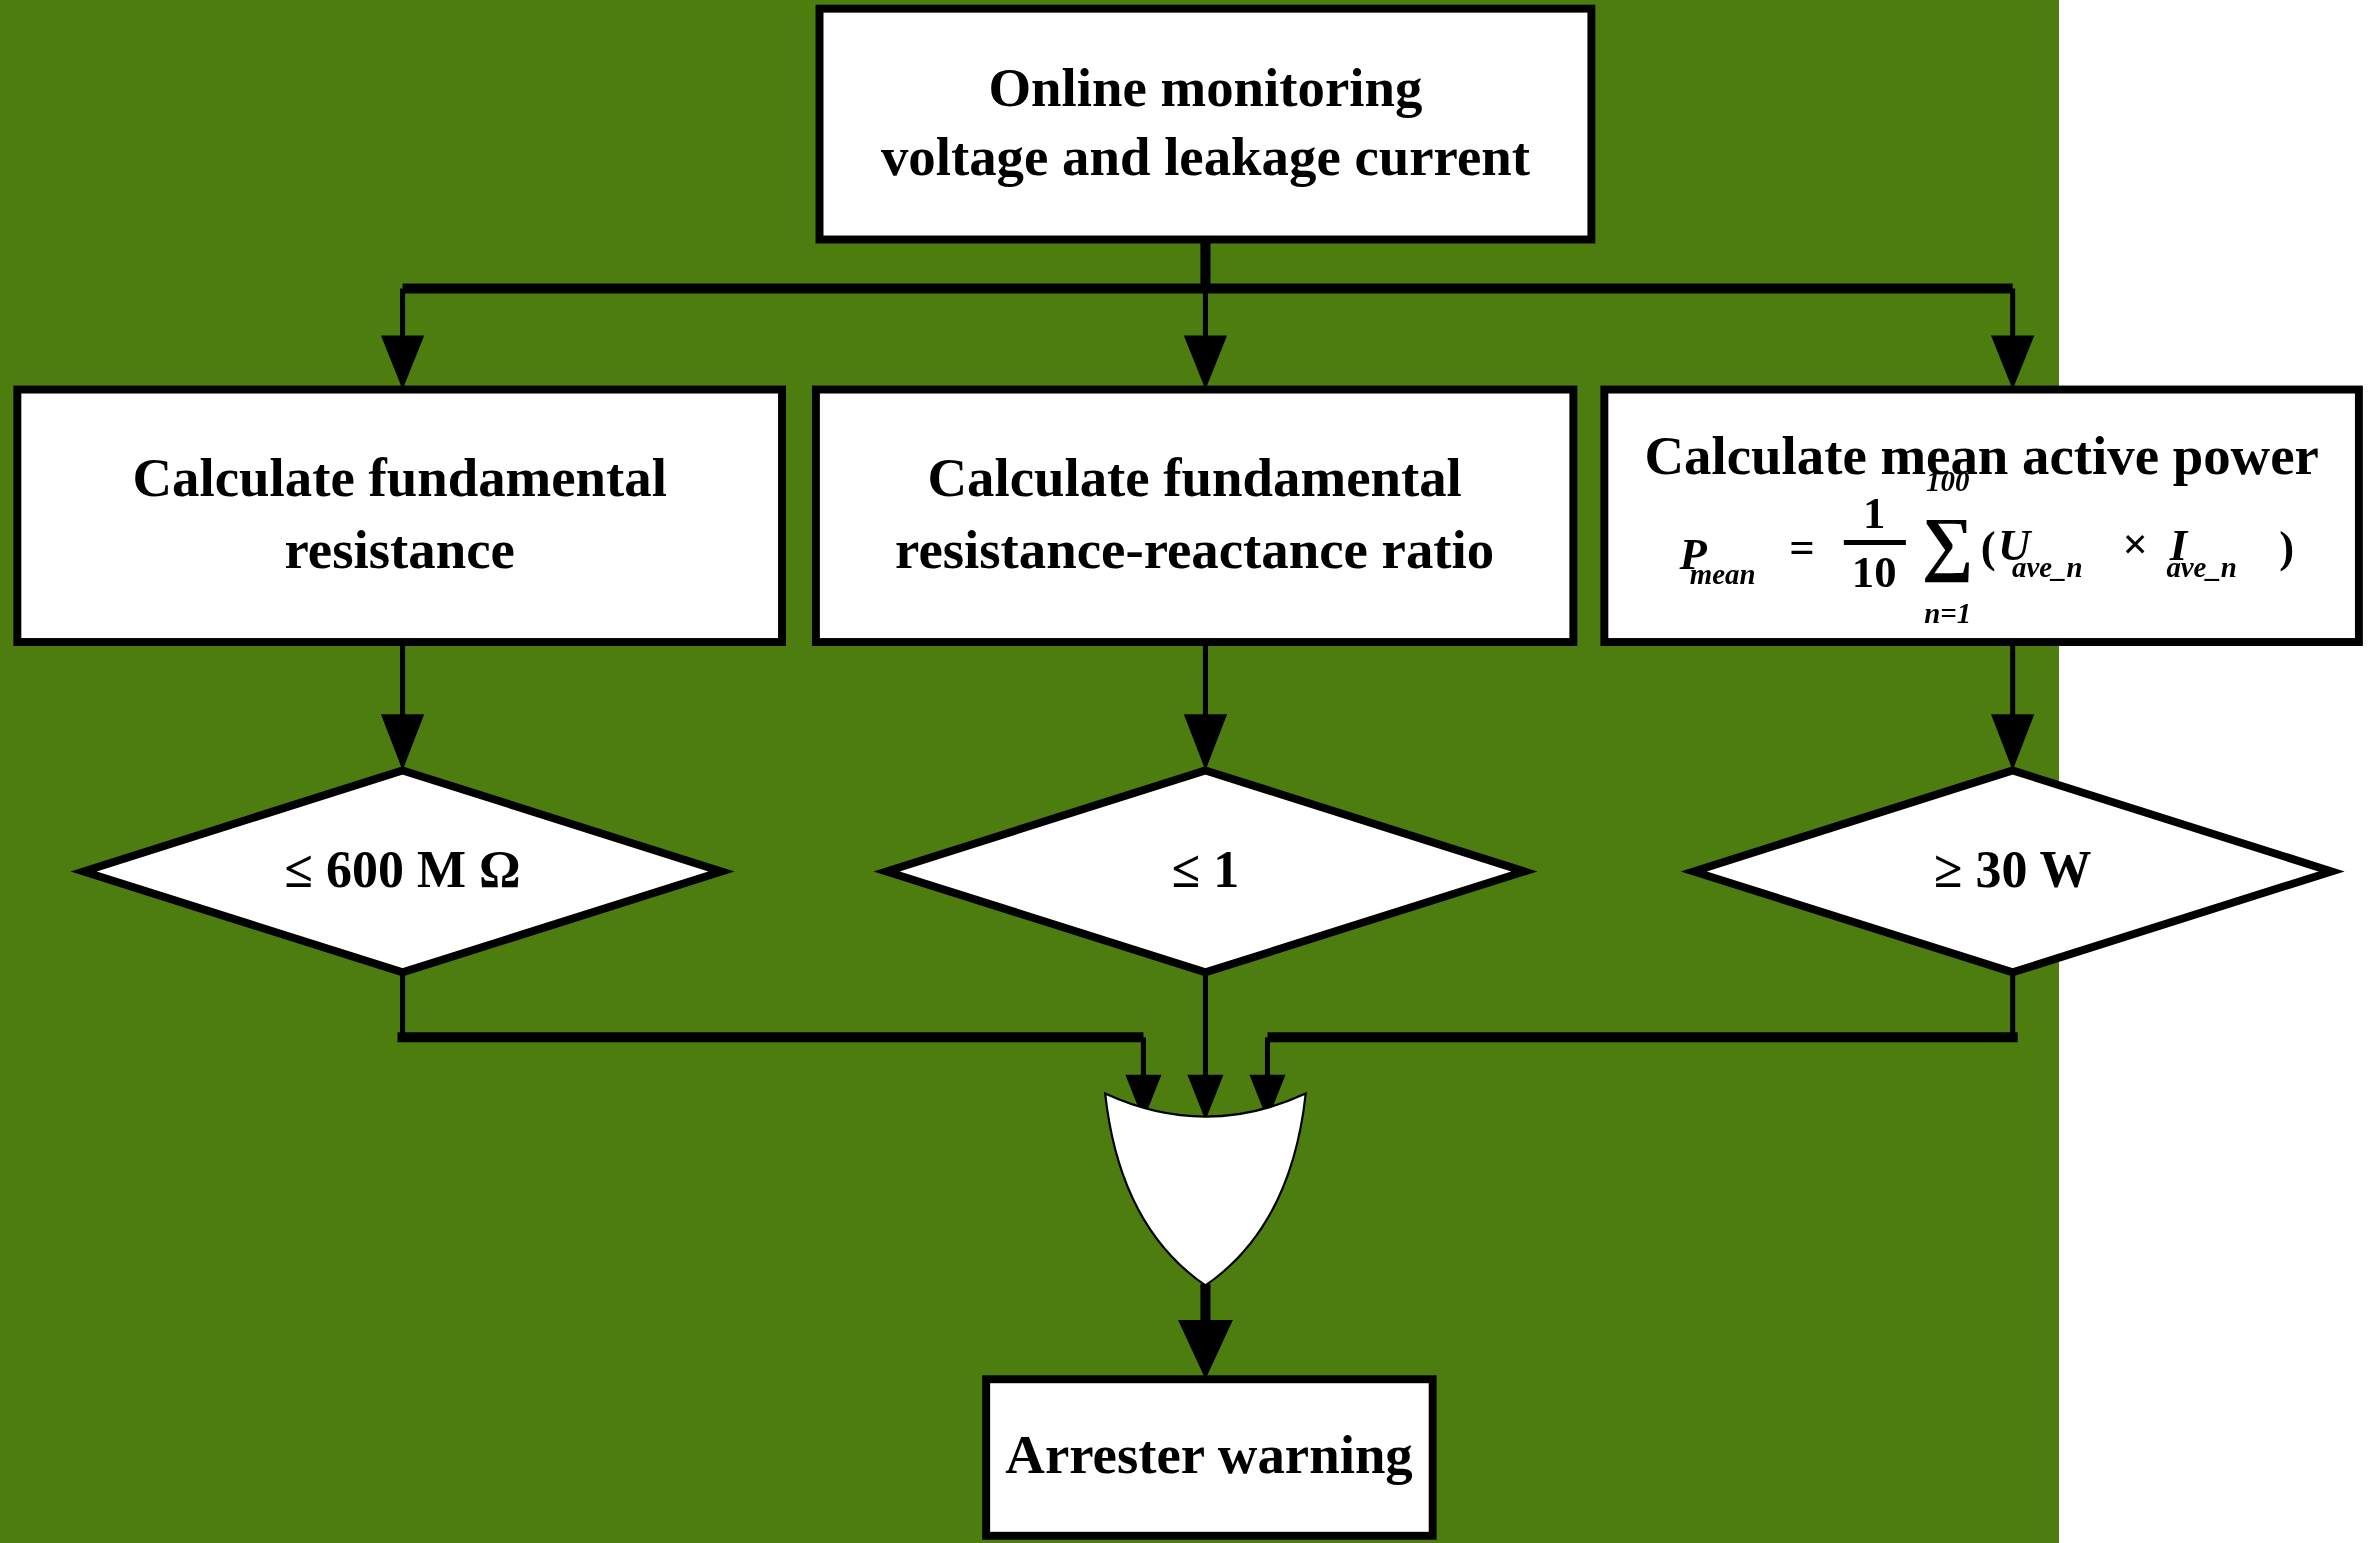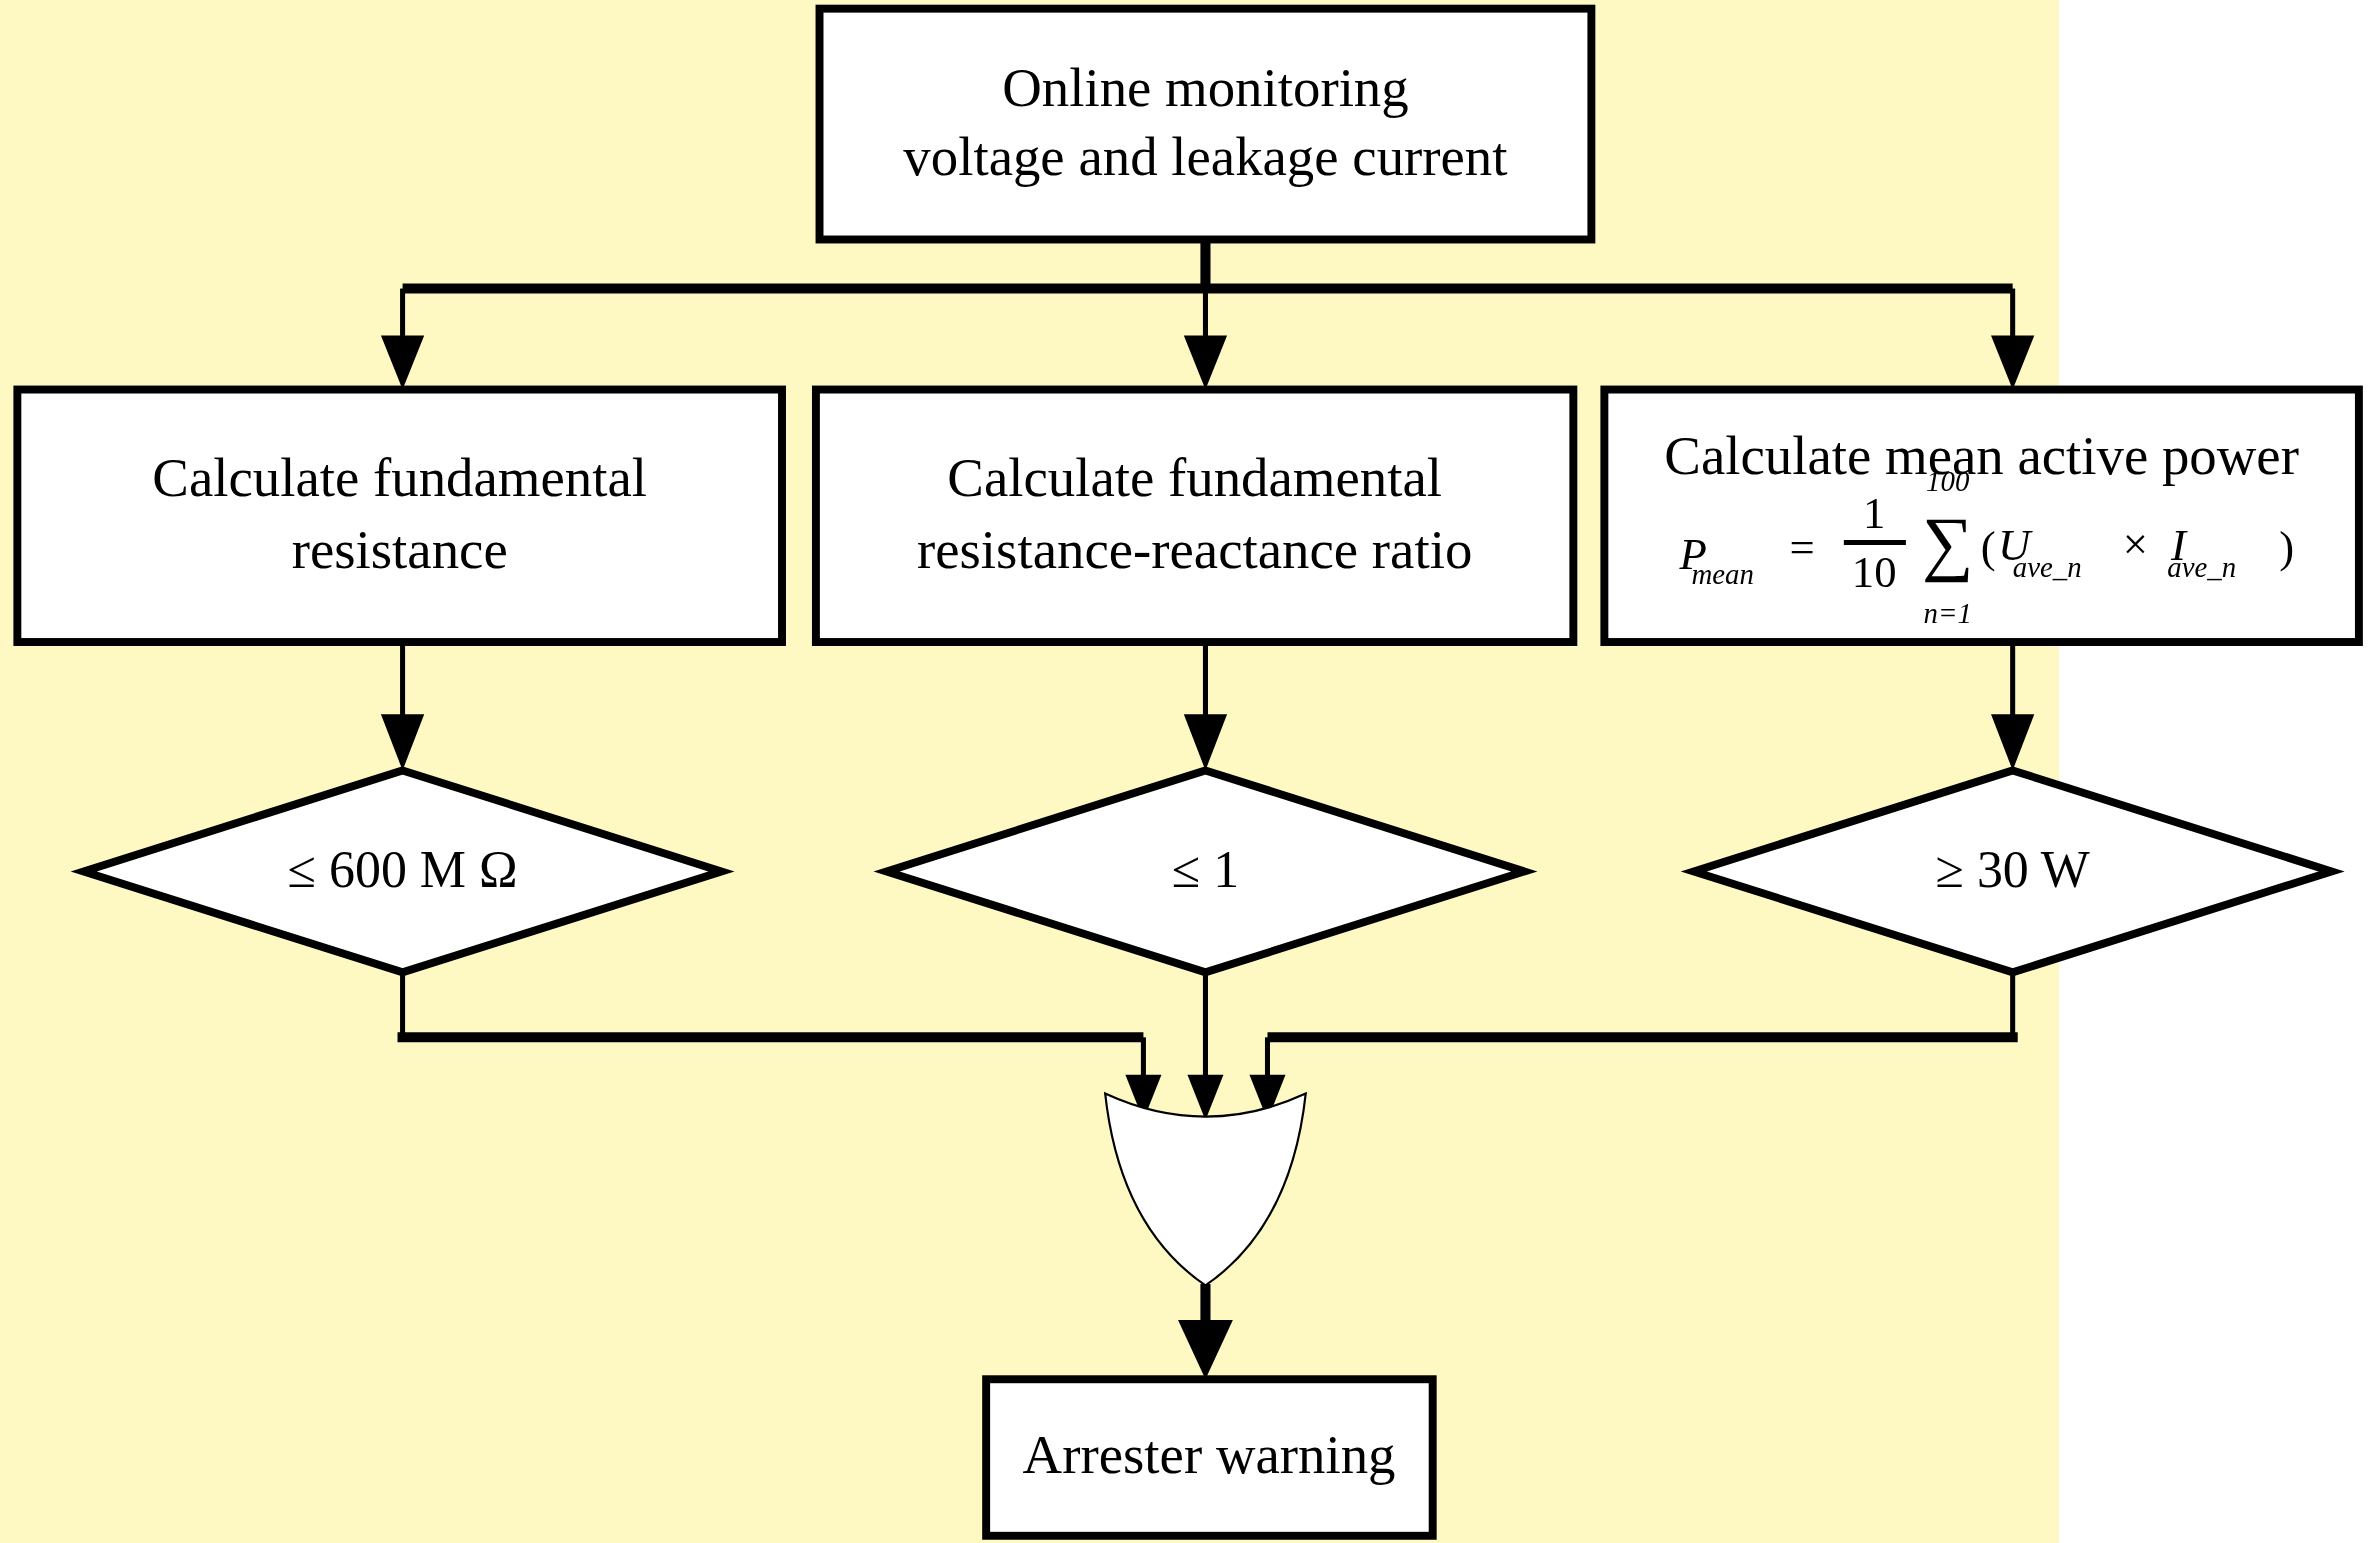--- a/index.html
+++ b/index.html
@@ -10,21 +10,22 @@
   body {
     width: 2377px;
     height: 1543px;
     font-family: "Liberation Serif", "DejaVu Serif", serif;
     overflow: hidden;
   }
   #flowchart-root {
     position: relative;
     width: 2059px;
     height: 1543px;
-    background: #fef9c3;
+    background: #4d7c0f;
+    font-weight: bold;
   }
   svg.diagram {
     display: block;
     width: 2377px;
     height: 1543px;
   }
   .node-rect {
     fill: #ffffff;
     stroke: #000000;
     stroke-width: 11;

